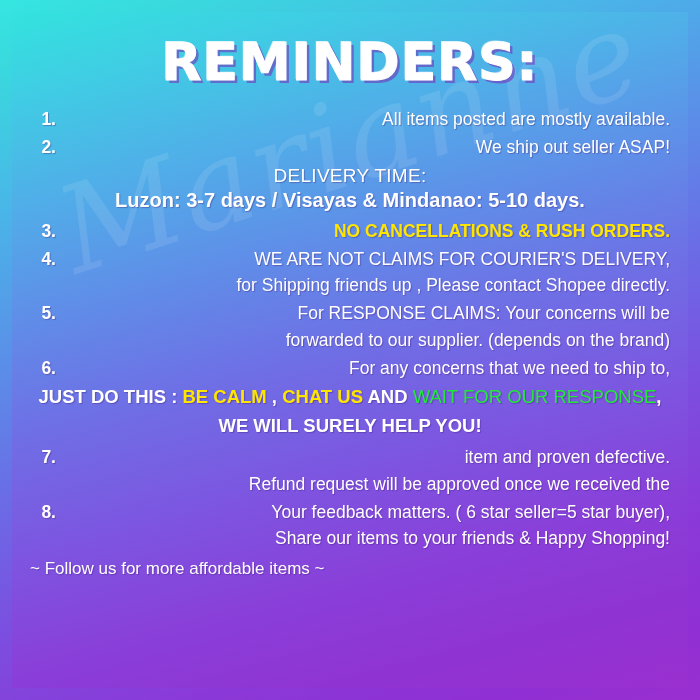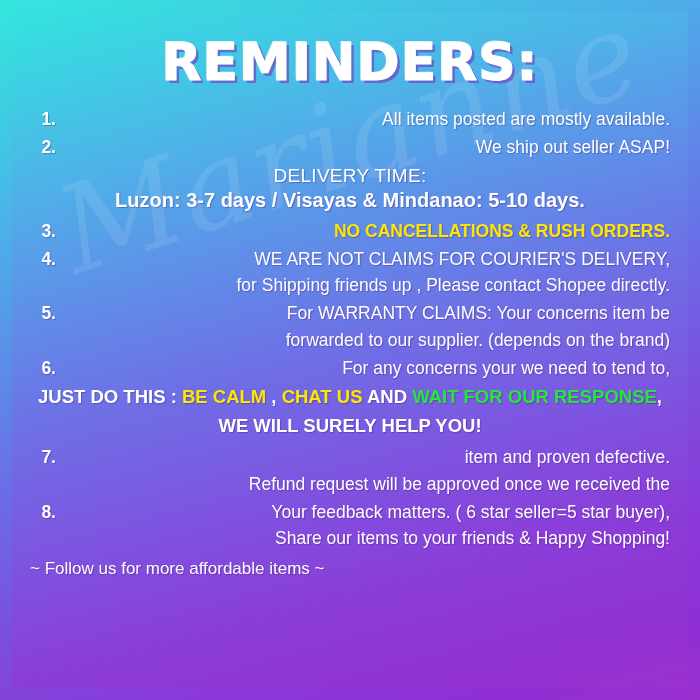--- a/index.html
+++ b/index.html
@@ -96,21 +96,21 @@
   }
   .indent {
     padding-left: 16px;
   }
   .yellow {
     color: #ffe600;
     font-weight: bold;
   }
   .green {
     color: #23e83b;
-    font-weight: bold;
+    font-weight: normal;
   }
   .white-bold {
     color: #ffffff;
     font-weight: bold;
   }
   .delivery-head {
     text-align: center;
     font-weight: normal;
     font-size: 19px;
     color: #ffffff;
@@ -186,29 +186,29 @@
           <span class="num">4.</span>
           <span class="body">
             <span class="line">WE ARE NOT CLAIMS FOR COURIER'S DELIVERY,</span>
             <span class="line indent">for Shipping friends up , Please contact Shopee directly.</span>
           </span>
         </li>
 
         <li class="item">
           <span class="num">5.</span>
           <span class="body">
-            <span class="line">For WARRANTY CLAIMS: Your concerns item be</span>
+            <span class="line">For RESPONSE CLAIMS: Your concerns will be</span>
             <span class="line indent">forwarded to our supplier. (depends on the brand)</span>
           </span>
         </li>
 
         <li class="item">
           <span class="num">6.</span>
           <span class="body">
-              <span class="line">For any concerns your we need to tend to,</span>
+              <span class="line">For any concerns that we need to ship to,</span>
             </span>
         </li>
 
         <li style="list-style:none;">
           <div class="cta">
             <span class="white-bold">JUST DO THIS : </span><span class="yellow">BE CALM</span><span class="white-bold"> , </span><span class="yellow">CHAT US</span><span class="white-bold"> AND </span><span class="green">WAIT FOR OUR RESPONSE</span><span class="white-bold">, WE WILL SURELY HELP YOU!</span>
           </div>
         </li>
 
         <li class="item">

